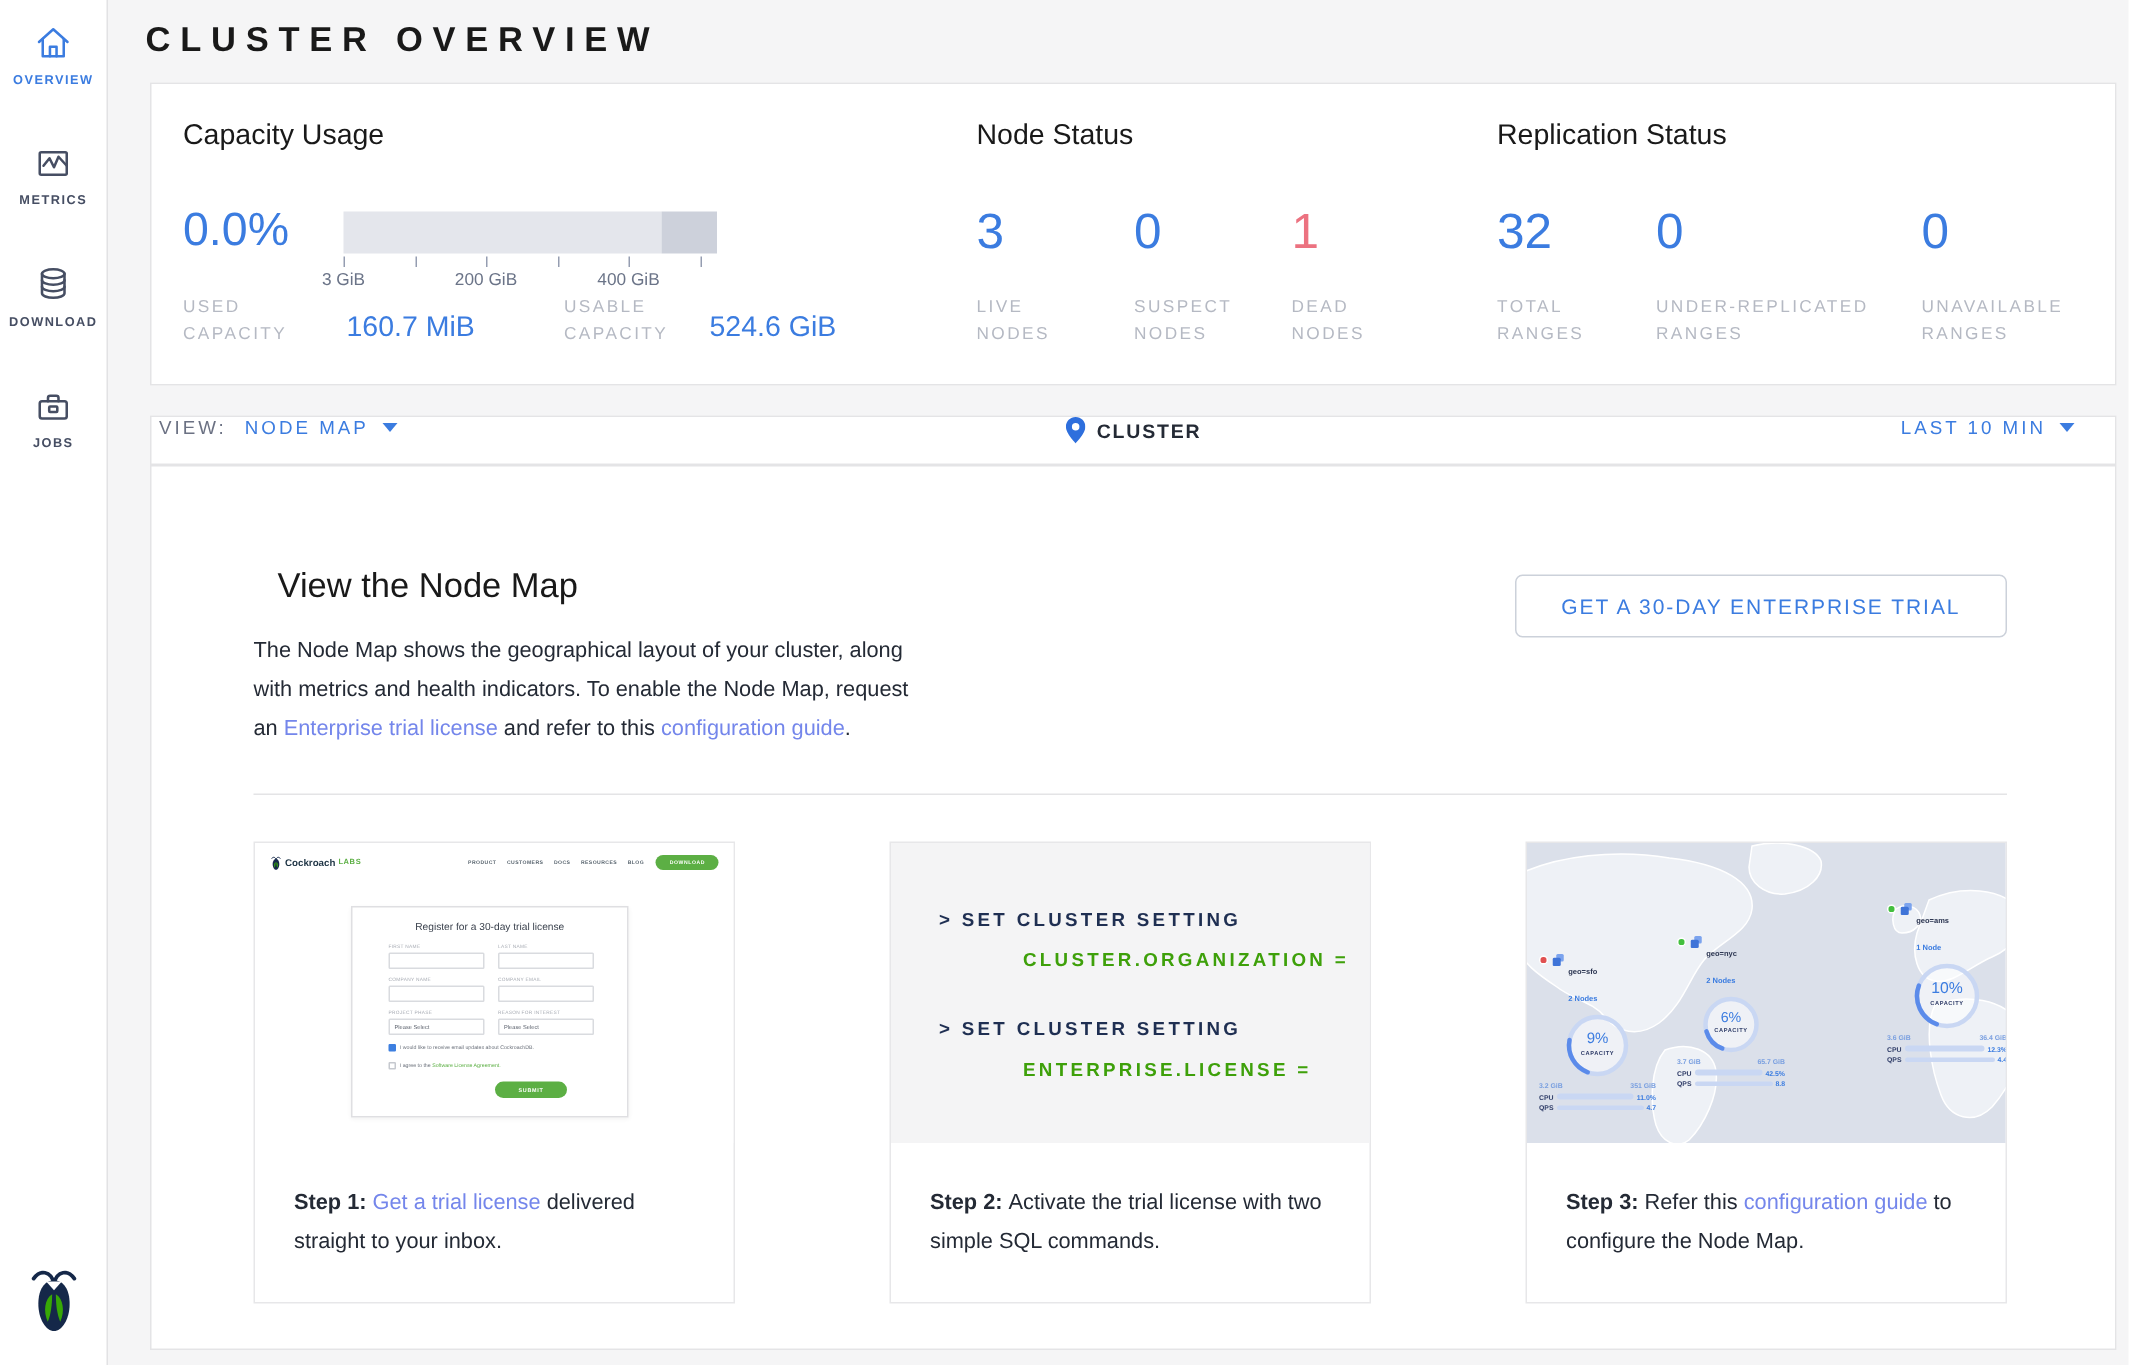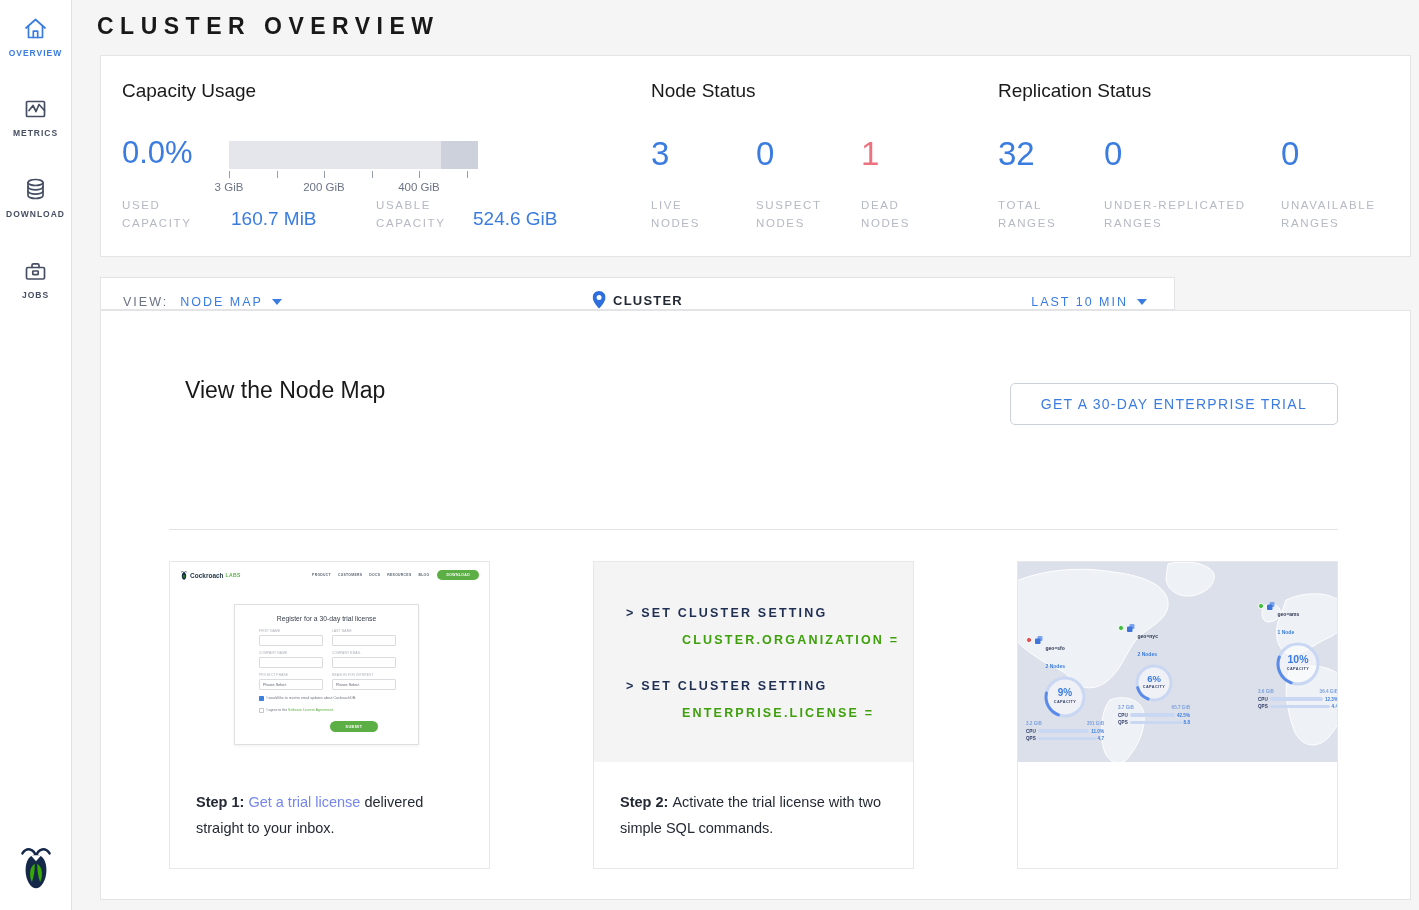--- a/index.html
+++ b/index.html
@@ -30,21 +30,21 @@
   .cap-used { background:#3b7ce0; height:100%; }
   .cap-avail { background:#e4e6ec; height:100%; }
   .cap-reserved { background:#cdd1db; height:100%; }
   .cap-axis { position:absolute; left:128px; top:115px; width:250px; height:30px; }
   .tick { position:absolute; top:0; width:0; height:7px; border-left:1px solid #959db1; }
   .tick:nth-child(1){left:0;} .tick:nth-child(2){left:47.5px;} .tick:nth-child(3){left:95px;}
   .tick:nth-child(4){left:142.5px;} .tick:nth-child(5){left:190px;} .tick:nth-child(6){left:237.5px;}
   .tick-label { position:absolute; top:10px; transform:translateX(-50%); font-size:11.5px; color:#6b7488; white-space:nowrap; }
 
   
-  .view-bar { left:100px; top:277px; width:1075px; height:33px; display:flex; align-items:flex-end; padding:0 27px 0 22px; }
+  .view-bar { left:100px; top:277px; width:1311px; height:33px; display:flex; align-items:flex-start; padding:0 27px 0 5px; }
   .view-label { font-size:12.5px; letter-spacing:2px; color:#6b7183; font-weight:500; }
   .view-value { font-size:12.5px; letter-spacing:2px; color:#3b7ce0; font-weight:500; margin-left:12px; cursor:pointer; display:flex; align-items:center; }
   .caret { display:inline-block; width:0; height:0; border-left:5px solid transparent; border-right:5px solid transparent; border-top:6px solid #3b7ce0; margin-left:9px; }
   .view-center { position:absolute; left:50%; transform:translateX(-50%); display:flex; align-items:center; gap:8px; }
   .view-center-label { font-size:13px; letter-spacing:1.2px; color:#242a35; font-weight:700; }
   .time-range { margin-left:auto; display:flex; align-items:center; font-size:12.5px; letter-spacing:2px; color:#3b7ce0; font-weight:500; cursor:pointer; }
 
   
   .content-panel { left:100px; top:310px; width:1311px; height:590px; }
   .nm-heading { position:absolute; left:84px; top:66px; font-size:23px; font-weight:500; color:#191919; }
@@ -92,21 +92,21 @@
   .land { fill:#eef1f6; stroke:#ffffff; stroke-width:1; }
   .region { position:absolute; }
   .badge-row { display:flex; align-items:flex-start; gap:3px; }
   .status-dot { width:5.5px; height:5.5px; border-radius:50%; border:1px solid #fff; margin-top:1px; }
   .dot-live { background:#43bf3e; } .dot-dead { background:#e05050; }
   .region-name { font-size:5px; font-weight:bold; color:#2b3551; line-height:6.5px; }
   .region-nodes { font-size:5px; font-weight:bold; color:#3b7ce0; line-height:6.5px; }
   .gauge-wrap { position:relative; margin:3px auto 2px; }
   .gauge-ring { stroke:#c9d7f3; fill:rgba(255,255,255,.55); }
   .gauge-arc { stroke:#5b8bea; fill:none; stroke-linecap:round; }
-  .gauge-text { position:absolute; left:0; right:0; text-align:center; font-weight:bold; color:#3b7ce0; }
+  .gauge-text { position:absolute; left:0; right:0; text-align:center; font-weight:normal; color:#3b7ce0; }
   .gauge-cap { position:absolute; left:0; right:0; text-align:center; font-size:3.8px; font-weight:bold; letter-spacing:.4px; color:#33406b; }
   .stat-rows { display:flex; flex-direction:column; gap:2.5px; }
   .cap-row { display:flex; justify-content:space-between; font-size:4.6px; font-weight:bold; color:#7ba0e0; }
   .m-row { display:flex; align-items:center; gap:2px; font-size:4.6px; font-weight:bold; color:#33406b; }
   .m-bar { height:3.5px; flex:1; background:#c9d7f3; border-radius:2px; }
   .m-val { color:#3b7ce0; }
 
   .pin-icon svg { display:block; }
 </style>
 </head>
@@ -216,20 +216,21 @@
     <span class="view-center-label">CLUSTER</span>
   </span>
   <span class="time-range">
     <span>LAST 10 MIN</span>
     <span class="caret"></span>
   </span>
 </div>
 
 <div class="panel content-panel">
   <div class="nm-heading">View the Node Map</div>
+  <p class="nm-desc"><span>The Node Map shows the geographical layout of your cluster, along with metrics and health indicators. To enable the Node Map, request an </span><a class="link">Enterprise trial license</a><span> and refer to this </span><a class="link">configuration guide</a><span>.</span></p>
   <button class="cta-btn">GET A 30-DAY ENTERPRISE TRIAL</button>
   <div class="divider"></div>
 
   <div class="cards">
 
     <div class="step-card">
       <div class="card-media">
         <div class="mini-site">
           <div class="ms-header">
             <div class="ms-brand">
@@ -422,16 +423,19 @@
                 <span class="m-val">12.3%</span>
               </div>
             <div class="m-row">
                 <span>QPS</span>
                 <span class="m-bar"></span>
                 <span class="m-val">4.4</span>
               </div>
           </div>
         </div>
       </div>
+      <div class="card-caption">
+        <b>Step 3: </b><span>Refer this </span><a class="link">configuration guide</a><span> to configure the Node Map.</span>
+      </div>
     </div>
 
   </div>
 </div>
 
 </body></html>

